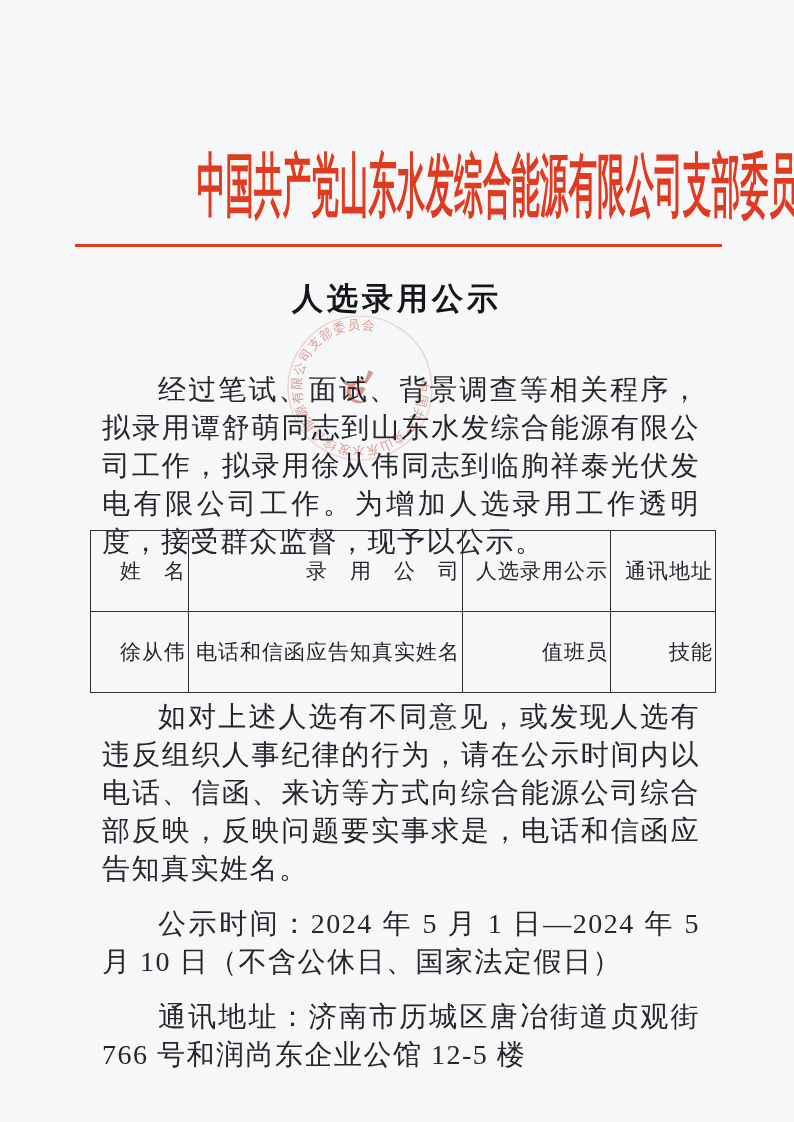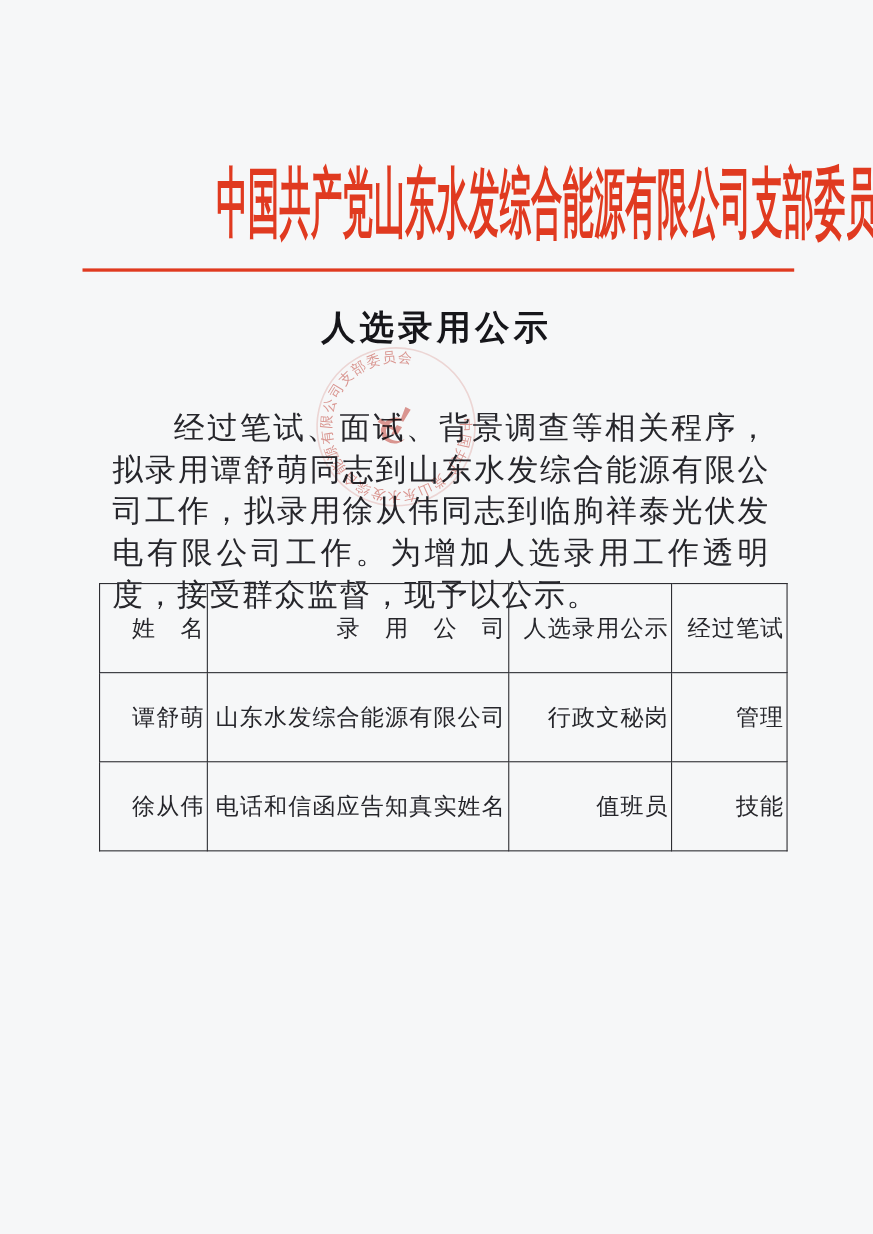--- a/index.html
+++ b/index.html
@@ -128,31 +128,30 @@
       <col class="col-name">
         <col class="col-company">
         <col class="col-post">
         <col class="col-series">
     </colgroup>
     <tbody>
       <tr>
         <td>姓　名</td>
         <td>录　用　公　司</td>
         <td>人选录用公示</td>
-        <td>经过笔试</td>
-      </tr>
-      <tr>
-        <td>谭舒萌</td>
-        <td>山东水发综合能源有限公司</td>
-        <td>行政文秘岗</td>
-        <td>管理</td>
+        <td>通讯地址</td>
       </tr>
       <tr>
         <td>徐从伟</td>
         <td>电话和信函应告知真实姓名</td>
         <td>值班员</td>
         <td>技能</td>
       </tr>
     </tbody>
   </table>
 
+  <div class="body-block" id="block-bottom">
+    <p>如对上述人选有不同意见，或发现人选有违反组织人事纪律的行为，请在公示时间内以电话、信函、来访等方式向综合能源公司综合部反映，反映问题要实事求是，电话和信函应告知真实姓名。</p>
+    <p>公示时间：2024 年 5 月 1 日—2024 年 5 月 10 日（不含公休日、国家法定假日）</p>
+    <p>通讯地址：济南市历城区唐冶街道贞观街 766 号和润尚东企业公馆 12-5 楼</p>
+  </div>
 
 </div>
 
 </body></html>

